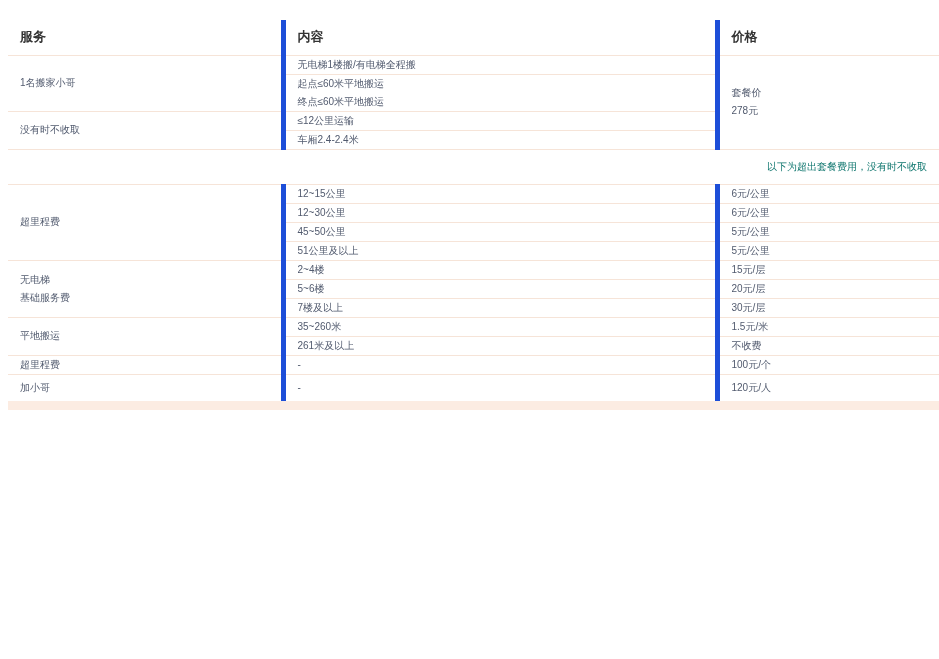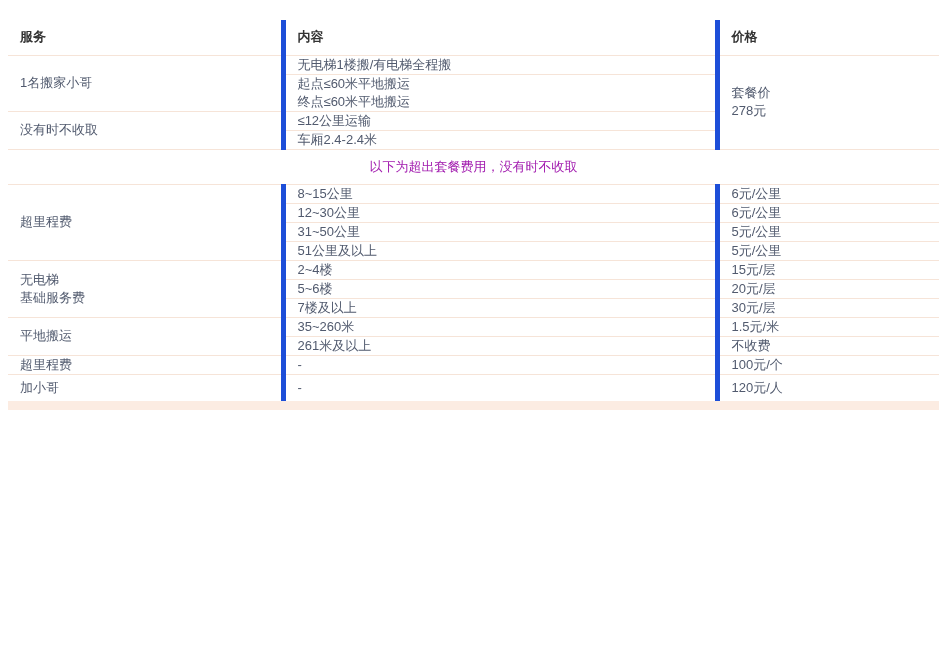--- a/index.html
+++ b/index.html
@@ -40,30 +40,30 @@
     white-space: pre-line;
   }
   th {
     font-size: 13px;
     font-weight: bold;
     color: #333333;
     height: 35px;
     border-bottom: 1px solid #f6e4d8;
   }
   td {
-    font-size: 13px;
+    font-size: 10px;
     color: #515a6e;
     border-top: 1px solid #f6e4d8;
     margin-top: 48px;
   }
   tbody tr:first-child td { border-top: none; }
   .vline { border-left: 5px solid #1d4ed8; }
   td.notice {
-    text-align: center;
-    color: #a21caf;
+    text-align: right;
+    color: #0f766e;
     height: 35px;
   }
   tr.short td { padding-top: 4px; padding-bottom: 4px; }
 </style>
 </head>
 <body>
 
 <div class="card">
   <table class="pricing-table">
     <colgroup>
@@ -98,29 +98,29 @@
       <tr>
         <td class="vline">车厢2.4-2.4米</td>
       </tr>
 
       <tr>
         <td colspan="3" class="notice">以下为超出套餐费用，没有时不收取</td>
       </tr>
 
       <tr>
         <td rowspan="4">超里程费</td>
-        <td class="vline">8~15公里</td>
+        <td class="vline">12~15公里</td>
         <td class="vline">6元/公里</td>
       </tr>
       <tr>
         <td class="vline">12~30公里</td>
         <td class="vline">6元/公里</td>
       </tr>
       <tr>
-        <td class="vline">31~50公里</td>
+        <td class="vline">45~50公里</td>
         <td class="vline">5元/公里</td>
       </tr>
       <tr>
         <td class="vline">51公里及以上</td>
         <td class="vline">5元/公里</td>
       </tr>
 
       <tr>
         <td rowspan="3">无电梯
 基础服务费</td>

